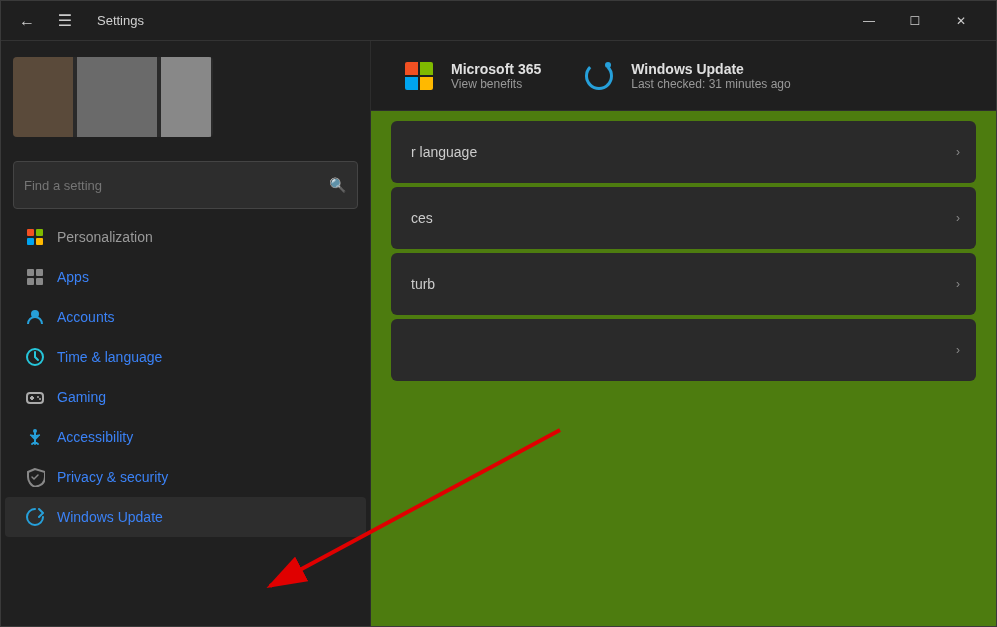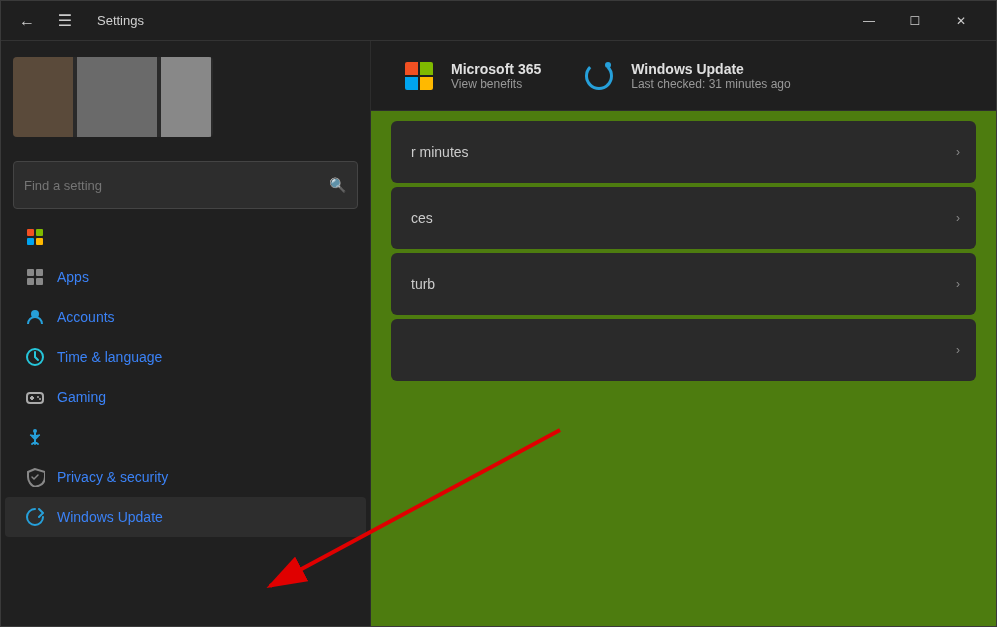--- a/index.html
+++ b/index.html
@@ -348,20 +348,21 @@
 
       <div class="nav-item nav-item-personalization">
         <span class="nav-icon icon-apps">
           <svg width="20" height="20" viewBox="0 0 20 20" fill="none">
             <rect x="2" y="2" width="7" height="7" rx="1" fill="#f25022"></rect>
             <rect x="11" y="2" width="7" height="7" rx="1" fill="#7fba00"></rect>
             <rect x="2" y="11" width="7" height="7" rx="1" fill="#00a4ef"></rect>
             <rect x="11" y="11" width="7" height="7" rx="1" fill="#ffb900"></rect>
           </svg>
         </span>
+        <span class="nav-label">Personalization</span>
       </div>
 
       <div class="nav-item">
         <span class="nav-icon icon-apps">
           <svg width="20" height="20" viewBox="0 0 20 20" fill="none">
             <rect x="2" y="2" width="7" height="7" rx="1" fill="#888"></rect>
             <rect x="11" y="2" width="7" height="7" rx="1" fill="#888"></rect>
             <rect x="2" y="11" width="7" height="7" rx="1" fill="#888"></rect>
             <rect x="11" y="11" width="7" height="7" rx="1" fill="#888"></rect>
           </svg>
@@ -403,20 +404,21 @@
       </div>
 
       <div class="nav-item">
         <span class="nav-icon icon-accessibility">
           <svg width="20" height="20" viewBox="0 0 20 20" fill="none">
             <circle cx="10" cy="4" r="2" fill="#26a0da"></circle>
             <path d="M10 6v6M7 9l3 3 3-3M10 12v5M7 17l3-2 3 2" stroke="#26a0da" stroke-width="2" stroke-linecap="round"></path>
             <path d="M5 8l5 1 5-1" stroke="#26a0da" stroke-width="1.5"></path>
           </svg>
         </span>
+        <span class="nav-label">Accessibility</span>
       </div>
 
       <div class="nav-item">
         <span class="nav-icon icon-privacy">
           <svg width="20" height="20" viewBox="0 0 20 20" fill="none">
             <path d="M10 2L3 5v5c0 4.418 3.134 8.56 7 9.8C16.866 18.56 20 14.418 20 10V5L10 2z" fill="none" stroke="#888" stroke-width="2"></path>
             <path d="M7 10l2 2 4-4" stroke="#888" stroke-width="1.5" stroke-linecap="round"></path>
           </svg>
         </span>
         <span class="nav-label">Privacy &amp; security</span>
@@ -458,21 +460,21 @@
           </div>
           <div class="topbar-text">
             <div class="topbar-title">Windows Update</div>
             <div class="topbar-sub">Last checked: 31 minutes ago</div>
           </div>
         </div>
       </div>
 
       <div class="main-content">
         <div class="content-row">
-          <span class="content-row-text">r minutes</span>
+          <span class="content-row-text">r language</span>
           <span class="content-row-chevron">›</span>
         </div>
         <div class="content-row">
           <span class="content-row-text">ces</span>
           <span class="content-row-chevron">›</span>
         </div>
         <div class="content-row">
           <span class="content-row-text">turb</span>
           <span class="content-row-chevron">›</span>
         </div>

